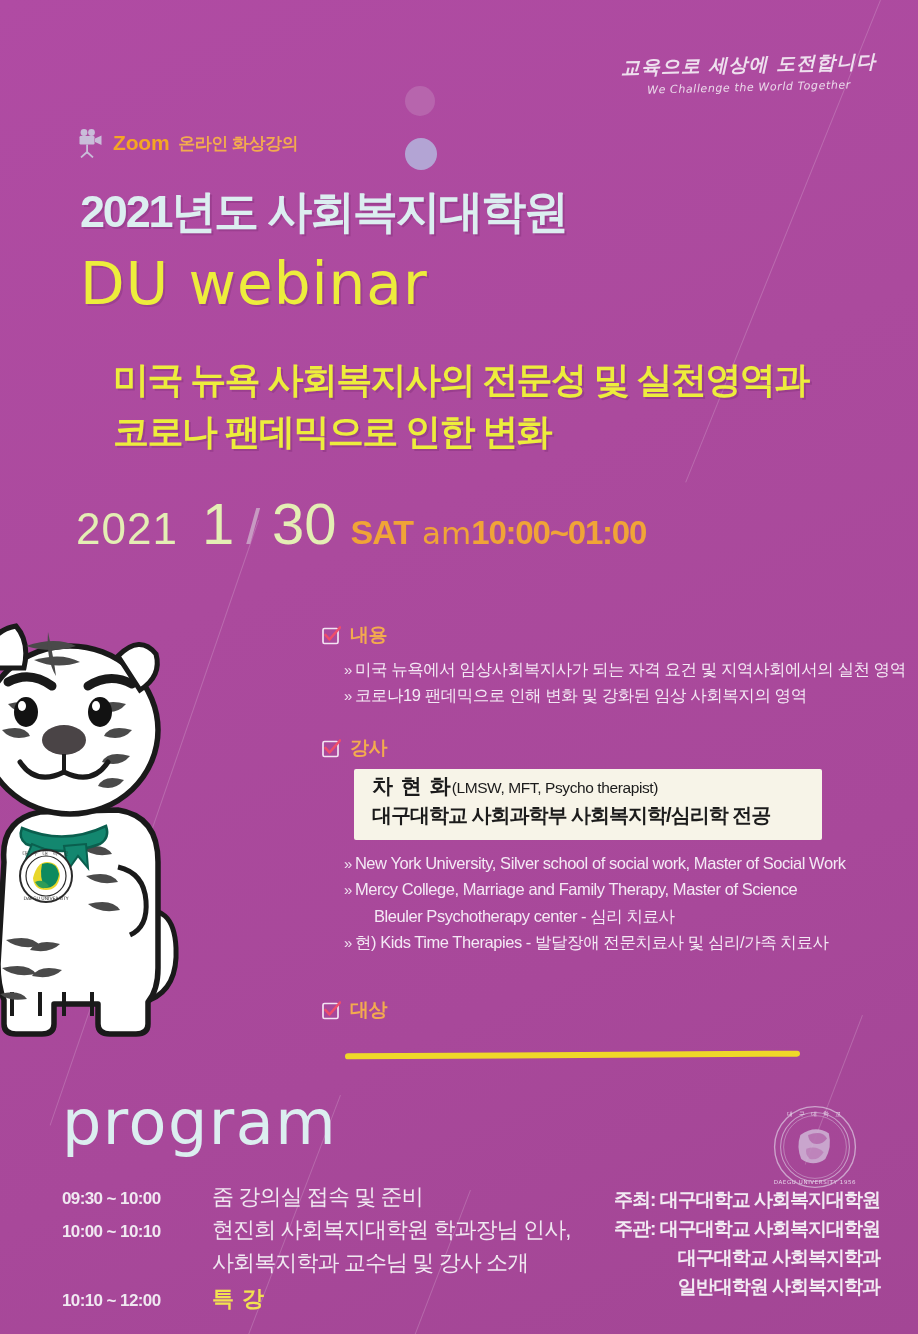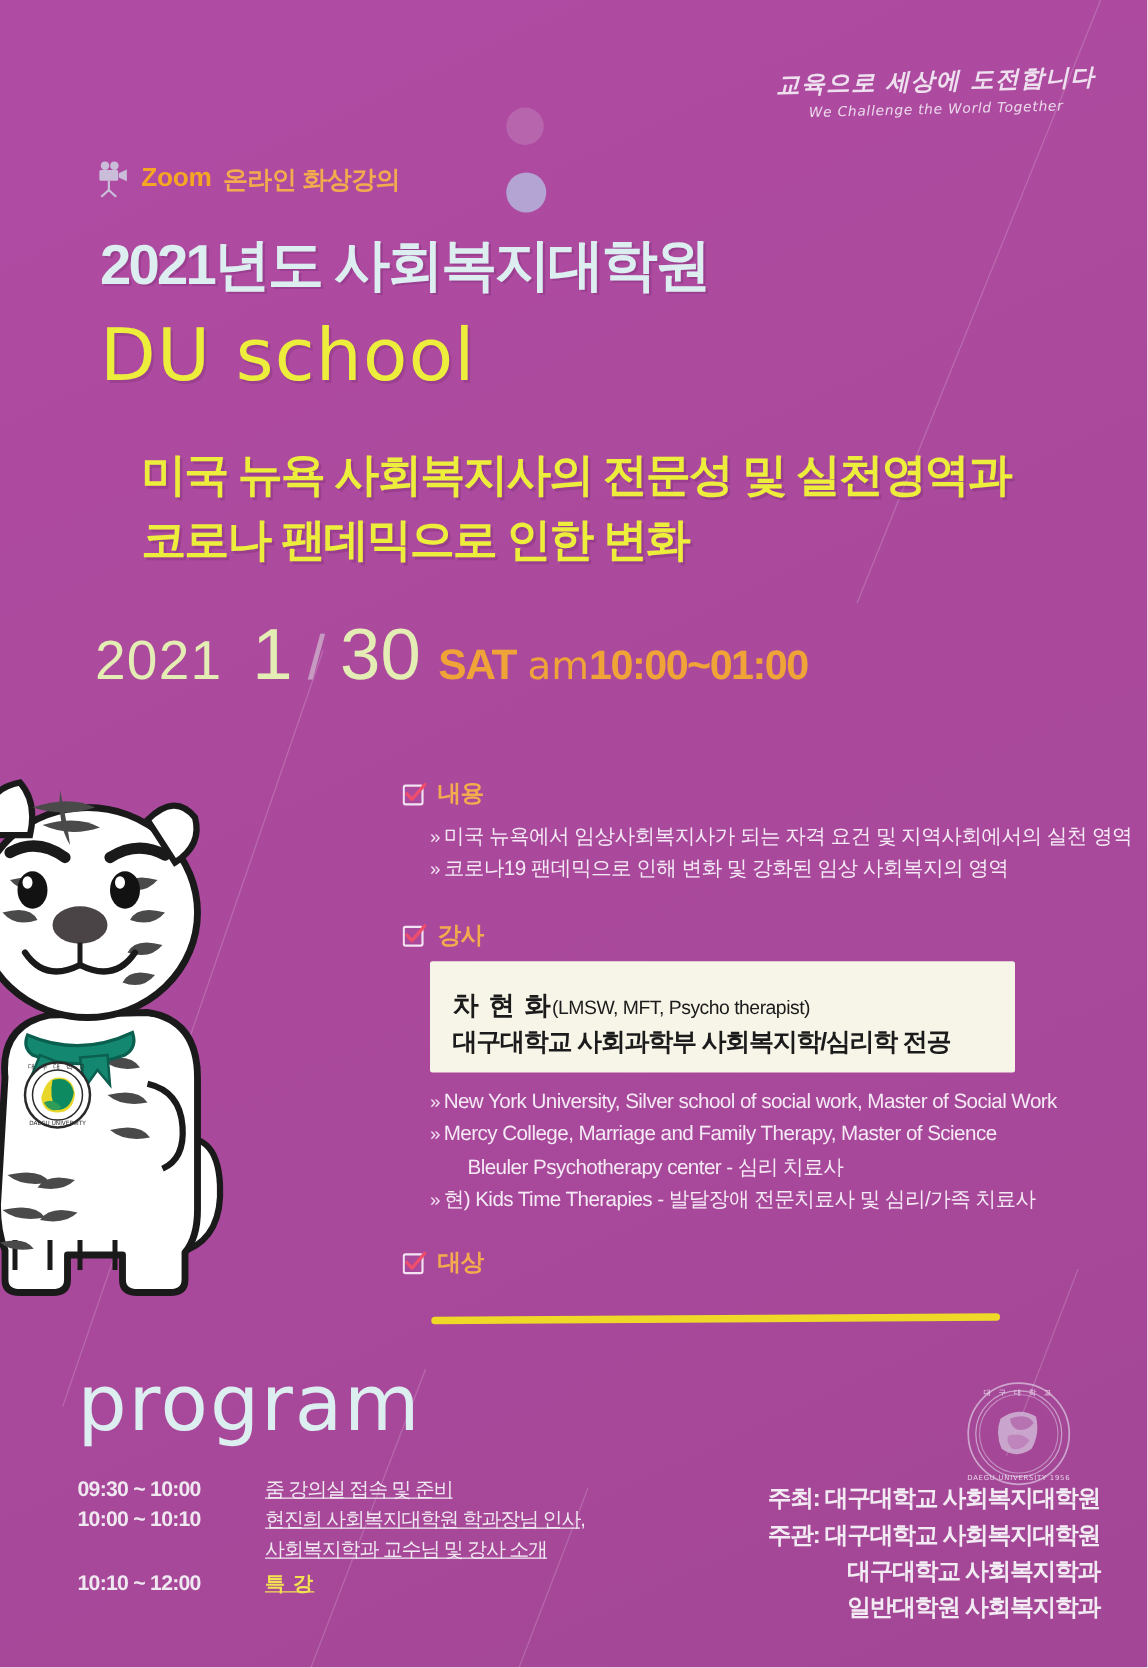--- a/index.html
+++ b/index.html
@@ -54,21 +54,21 @@
   
   .zoomline {
     position: absolute; left: 78px; top: 128px;
     display: flex; align-items: center; gap: 9px;
   }
   .cam-icon { display:block; }
   .zoom-word {
     font-size: 21px; font-weight: 800; color: #f5a623; letter-spacing: -.2px;
   }
   .zoom-sub {
-    font-size: 20px; font-weight: 700; color: #f3ab4e; letter-spacing: -.5px; text-align: center;
+    font-size: 17px; font-weight: 700; color: #f3ab4e; letter-spacing: -.5px; text-align: center;
   }
 
   
   .h-year {
     position: absolute; left: 80px; top: 182px;
     font-size: 45px; font-weight: 900; color: #dceef0;
     letter-spacing: -2.2px; white-space: nowrap;
     text-shadow: 2px 2px 0 rgba(90,25,85,.22);
   }
   .h-du {
@@ -111,21 +111,21 @@
   .bullets { padding-left: 22px; }
   .bline {
     color: #f4e9f5; font-size: 16.5px; line-height: 1.60;
     letter-spacing: -.45px; white-space: nowrap;
   }
   .bline .mk { color:#f0e2f1; margin-right: 3px; font-size: 15px; }
   .bline.indent { padding-left: 30px; }
 
   .speaker-box {
     background: #f7f4e8; border-radius: 2px;
-    padding: 21px 16px 11px 18px; margin: 4px 0 10px 22px;
+    padding: 3px 16px 11px 18px; margin: 4px 0 10px 32px;
     width: 468px;
   }
   .sp-name { font-size: 21px; font-weight: 800; color: #1b1b1b; letter-spacing: 1px;}
   .sp-cred { font-size: 15.5px; font-weight: 400; color: #1b1b1b; letter-spacing: -.4px;}
   .sp-aff  { font-size: 20px; font-weight: 800; color: #1b1b1b; letter-spacing: -1px; margin-top: 2px;}
 
   .hl-underline {
     position: absolute; left: 345px; top: 1052px;
     width: 455px; height: 6px; background: #f2e022;
     border-radius: 3px; opacity: .95;
@@ -137,21 +137,21 @@
     position: absolute; left: 62px; top: 1086px;
     font-size: 62px; color: #dceef0; font-weight: 400;
     letter-spacing: 1.5px; font-family: "DejaVu Sans", sans-serif;
   }
   .prog-list { position: absolute; left: 62px; top: 1182px; }
   .prow { display: flex; align-items: baseline; margin-bottom: 3px; white-space: nowrap; }
   .ptime {
     width: 150px; font-size: 17px; font-weight: 800;
     color: #f0e8f1; letter-spacing: -.6px;
   }
-  .pdesc { font-size: 16px; color: #f0e8f1; font-weight: 500; letter-spacing: -.9px; text-decoration: underline; }
+  .pdesc { font-size: 22px; color: #f0e8f1; font-weight: 500; letter-spacing: -.9px; }
   .pdesc.hl { color: #f2e150; font-weight: 800; letter-spacing: 1px; }
   .pdesc.cont { margin-left: 150px; }
   .prow.cont { margin-left: 0; }
 
   
   .orgblock {
     position: absolute; right: 38px; top: 1186px;
     text-align: right;
   }
   .oline {
@@ -194,21 +194,21 @@
         <rect x="8.2" y="16.5" width="1.8" height="9" fill="#c9bdd9"></rect>
         <path d="M9 24 L3 29.5" stroke="#c9bdd9" stroke-width="1.7" fill="none"></path>
         <path d="M9 24 L15 29.5" stroke="#c9bdd9" stroke-width="1.7" fill="none"></path>
       </svg>
     </span>
     <span class="zoom-word">Zoom</span>
     <span class="zoom-sub">온라인 화상강의</span>
   </div>
 
   <div class="h-year">2021년도 사회복지대학원</div>
-  <div class="h-du">DU school</div>
+  <div class="h-du">DU webinar</div>
   <div class="h-sub">
     <div>미국 뉴욕 사회복지사의 전문성 및 실천영역과</div>
     <div>코로나 팬데믹으로 인한 변화</div>
   </div>
 
   <div class="daterow">
     <span class="d-year">2021</span>
     <span class="d-month">1</span>
     <span class="d-slash">/</span>
     <span class="d-day">30</span>

